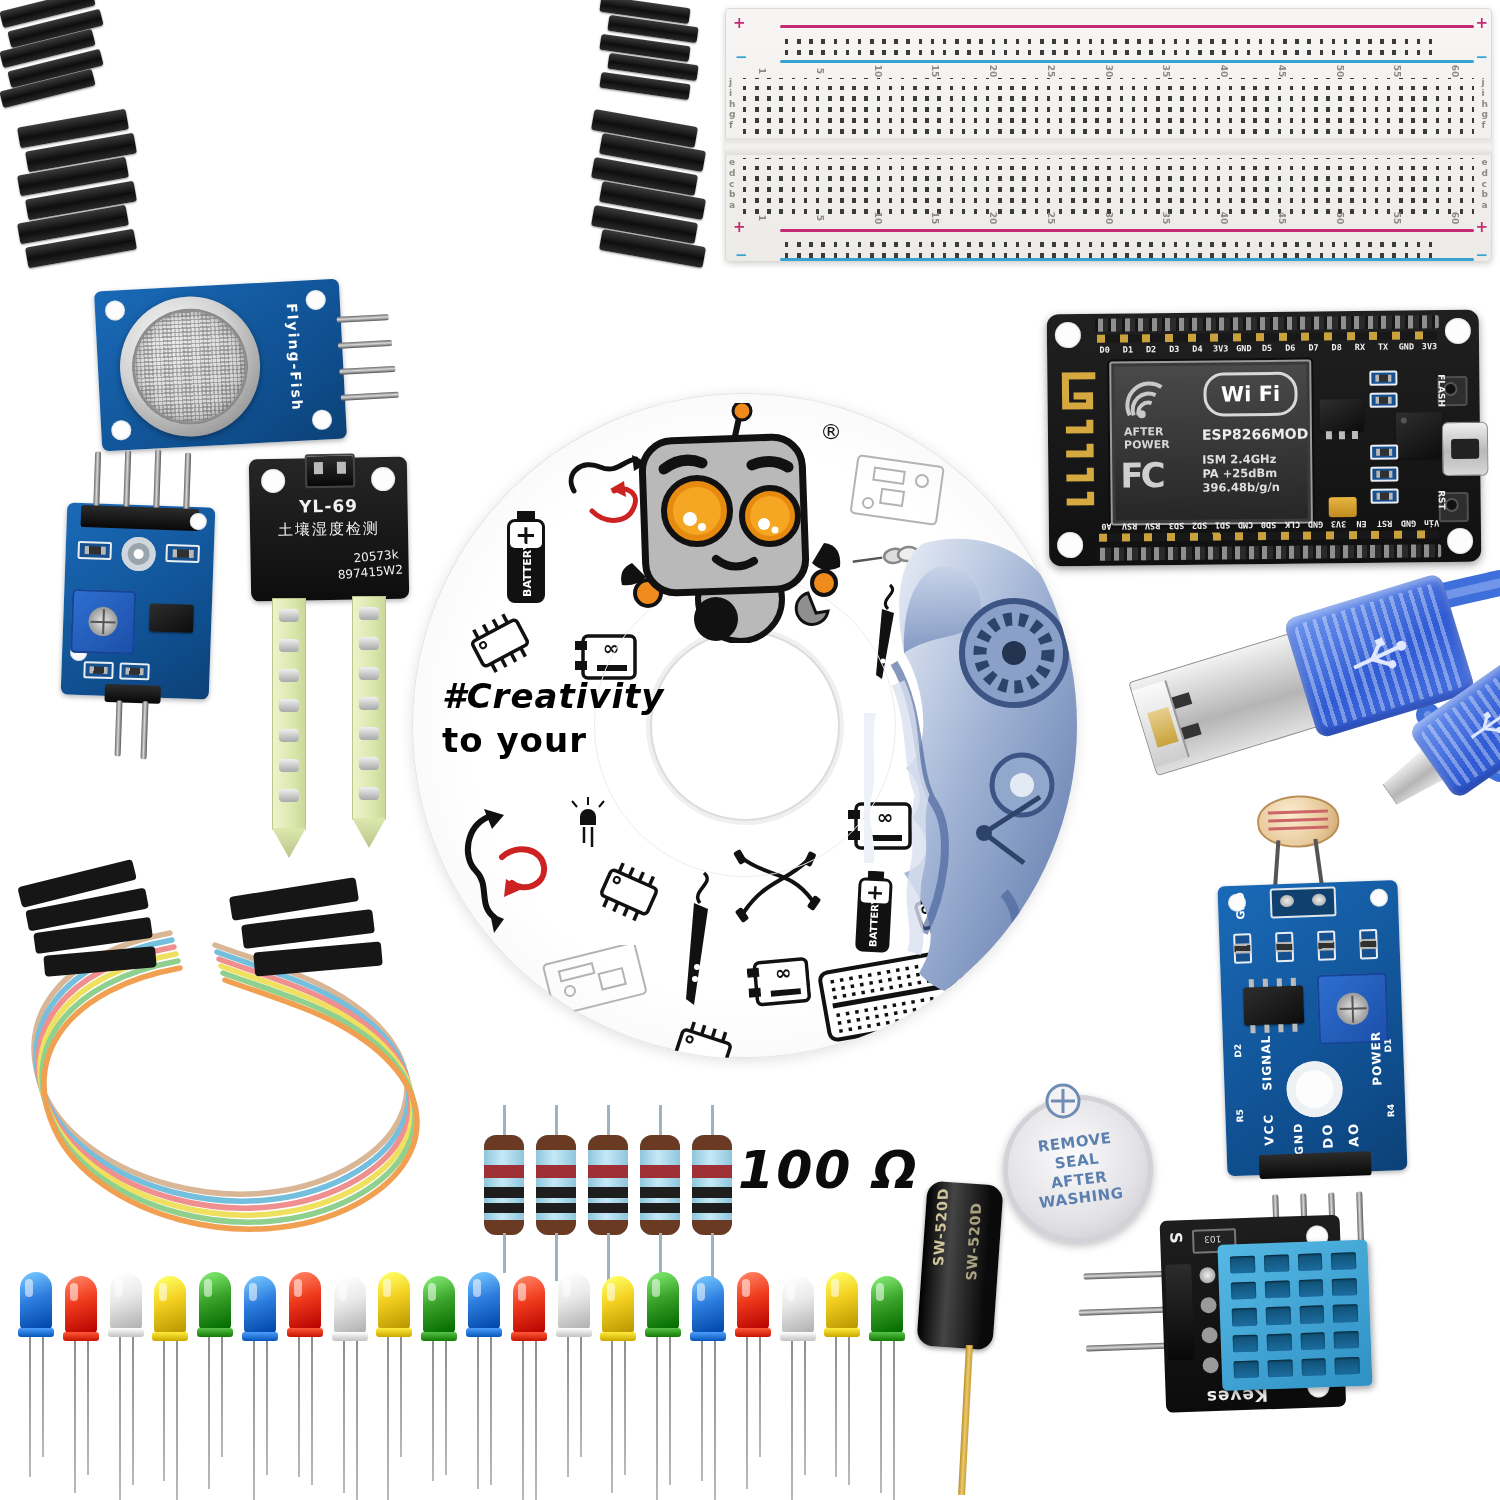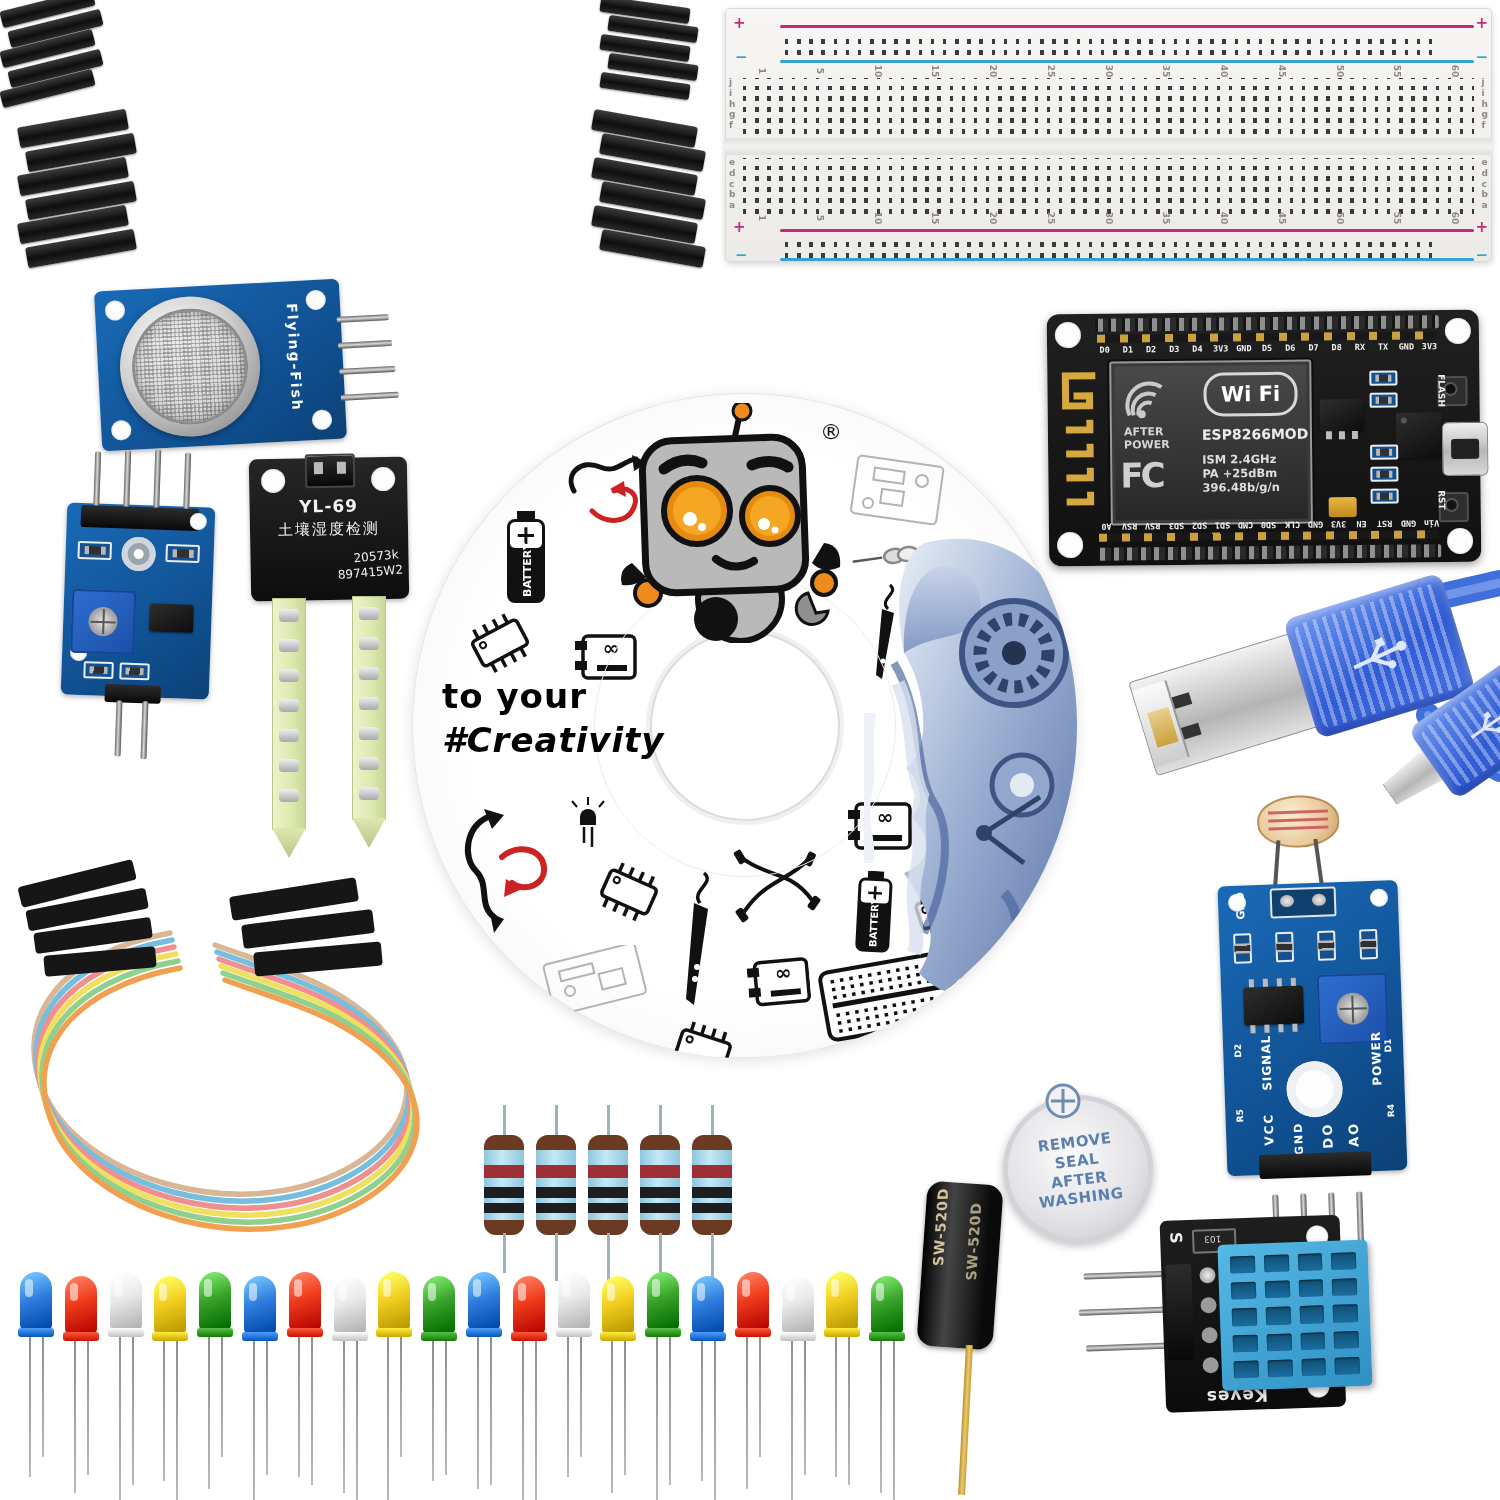--- a/index.html
+++ b/index.html
@@ -586,22 +586,22 @@
           <circle cx="90" cy="124" r="4" fill="#fff"></circle>
         <circle cx="158" cy="113" r="28" fill="#e78a10" stroke="#111" stroke-width="6"></circle>
         <circle cx="158" cy="113" r="20" fill="#f5a623"></circle>
         <circle cx="152" cy="121" r="6" fill="#fff"></circle>
           <circle cx="163" cy="127" r="3.5" fill="#fff"></circle>
         <path d="M104 156 q18 14 38 2" fill="none" stroke="#111" stroke-width="8" stroke-linecap="round"></path>
       </svg>
     </div>
 
     <div class="abs tagline" style="left:30px;top:282px;font-size:34px;">
+      <div style="font-style:italic;">#Creativity</div>
       <div>to your</div>
-      <div style="font-style:italic;">#Creativity</div>
     </div>
   </div>
 
   <div class="abs nodemcu" style="left:1048px;top:312px;width:432px;height:252px;transform:rotate(-.6deg);">
     <div class="hole-w" style="left:8px;top:8px;width:26px;height:26px;"></div>
     <div class="hole-w" style="left:8px;bottom:8px;width:26px;height:26px;"></div>
     <div class="hole-w" style="right:8px;top:8px;width:26px;height:26px;"></div>
     <div class="hole-w" style="right:8px;bottom:8px;width:26px;height:26px;"></div>
     <div class="fheader" style="left:48px;right:40px;top:5px;"></div>
     <div class="goldrow" style="left:50px;right:42px;top:21px;"></div>
@@ -863,20 +863,23 @@
                  <div class="r-body">
           <div class="r-band" style="top: 0%; height: 15%; background: rgb(107, 58, 34); border-radius: 12px 12px 0px 0px;"></div>
           <div class="r-band" style="top: 30%; height: 13%; background: rgb(158, 47, 53); border-radius: 0px;"></div>
           <div class="r-band" style="top: 52%; height: 11%; background: rgb(30, 30, 30); border-radius: 0px;"></div>
           <div class="r-band" style="top: 68%; height: 10%; background: rgb(30, 30, 30); border-radius: 0px;"></div>
           <div class="r-band" style="top: 85%; height: 15%; background: rgb(107, 58, 34); border-radius: 0px 0px 12px 12px;"></div>
         </div>
                  <div class="r-lead" style="top:128px;height:48px;"></div>
       </div>
     </div>
+  <div class="abs" style="left:738px;top:1140px;font-size:52px;">
+    <span class="biglabel" style="font-size:52px;letter-spacing:2px;">100 Ω</span>
+  </div>
 
   <div class="abs buzzer" style="left:1003px;top:1095px;width:150px;height:148px;">
     <svg width="40" height="40" viewBox="0 0 40 40" style="position:absolute;left:40px;top:-14px;">
       <circle cx="20" cy="20" r="16" fill="#f2f2f4" stroke="#6e8cb4" stroke-width="3"></circle>
       <line x1="8" y1="20" x2="32" y2="20" stroke="#6e8cb4" stroke-width="3"></line>
       <line x1="20" y1="8" x2="20" y2="32" stroke="#6e8cb4" stroke-width="3"></line>
     </svg>
     <div class="seal-text" style="top:38px;font-size:15px;transform:rotate(-7deg);">
       <div>REMOVE</div>
       <div>SEAL</div>

